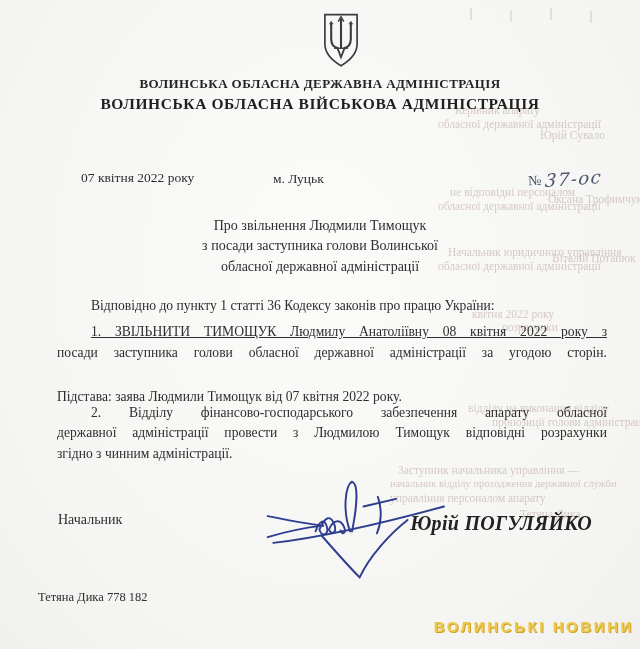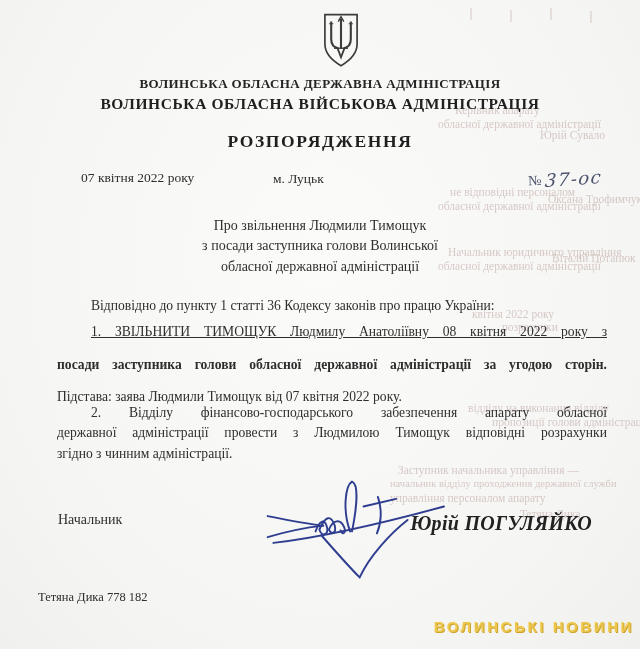--- a/index.html
+++ b/index.html
@@ -27,21 +27,21 @@
     font-family:"DejaVu Serif", serif;
   }
   
   .subject{top:216px;line-height:20.3px;font-size:14px;}
   
   .bline{left:57px;width:550px;font-size:13.6px;line-height:21px;}
   .jline{text-align:justify;text-align-last:justify;}
   .ind{text-indent:34px;}
   .p1{top:295px;}
   .p2a{top:321px;text-decoration:underline;}
-  .p2b{top:354px;font-weight:bold;}
+  .p2b{top:342px;}
   .p3{top:366px;margin-top:20px;}
   .p4a{top:402px;}
   .p4b{top:422px;}
   .p4c{top:443px;}
   
   .signer-title{left:58px;top:512px;font-size:14px;}
   .signer-name{left:380px;width:212px;top:512px;font-size:20px;font-weight:bold;text-align:right;letter-spacing:.3px;color:#222;font-style:italic;}
   .signature-svg{left:252px;top:472px;}
   
   .executor{left:38px;top:590px;font-size:12.5px;}
@@ -97,21 +97,20 @@
       <path d="M30,9 V52" fill="none" stroke="#3c3c3c" stroke-width="3"></path>
       <path d="M26,13 L30,6 L34,13" fill="none" stroke="#3c3c3c" stroke-width="2"></path>
       <path d="M13,16 L19,16 M41,16 L47,16" fill="none" stroke="#3c3c3c" stroke-width="1.5"></path>
       <path d="M25,51 L30,64 L35,51" fill="none" stroke="#3c3c3c" stroke-width="2.6"></path>
       <path d="M20,51 H40" fill="none" stroke="#3c3c3c" stroke-width="2"></path>
     </svg>
   </div>
 
   <div class="abs center h1">ВОЛИНСЬКА ОБЛАСНА ДЕРЖАВНА АДМІНІСТРАЦІЯ</div>
   <div class="abs center h2">ВОЛИНСЬКА ОБЛАСНА ВІЙСЬКОВА АДМІНІСТРАЦІЯ</div>
-  <div class="abs center doctype">РОЗПОРЯДЖЕННЯ</div>
 
   <div class="abs date">07 квітня 2022 року</div>
   <div class="abs place">м. Луцьк</div>
   <div class="abs docnum">
     <span class="no">№</span>
     <span class="handnum">37-ос</span>
   </div>
 
   <div class="abs center subject">
     <div>Про звільнення Людмили Тимощук</div>

